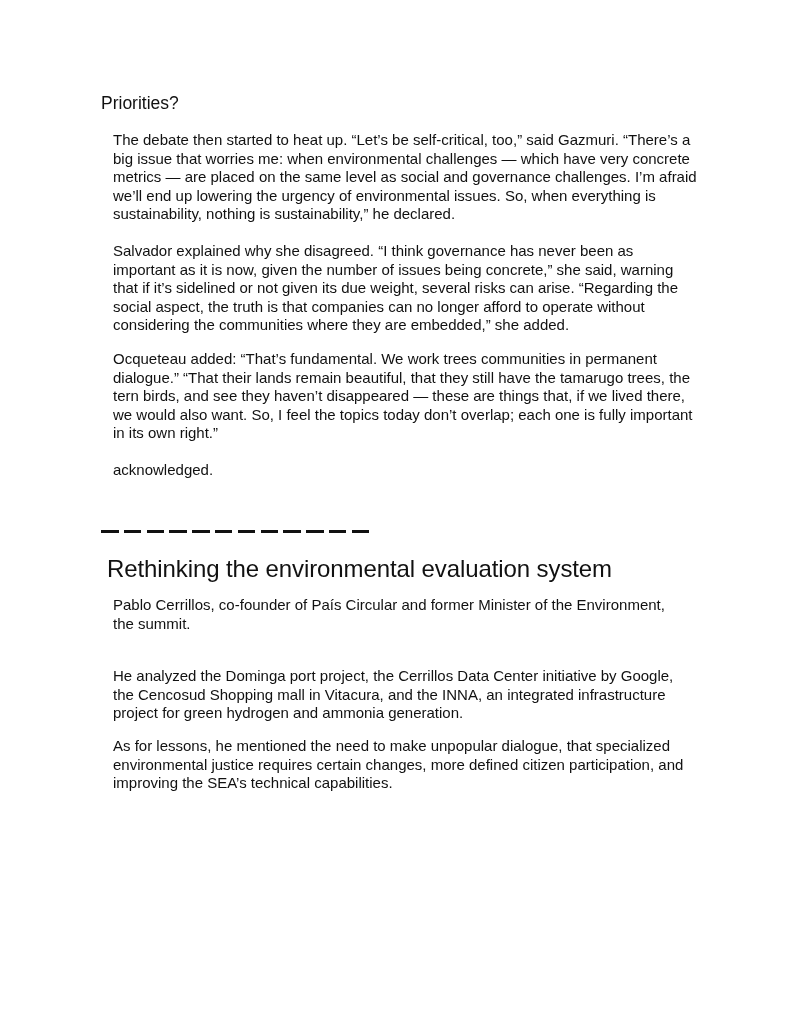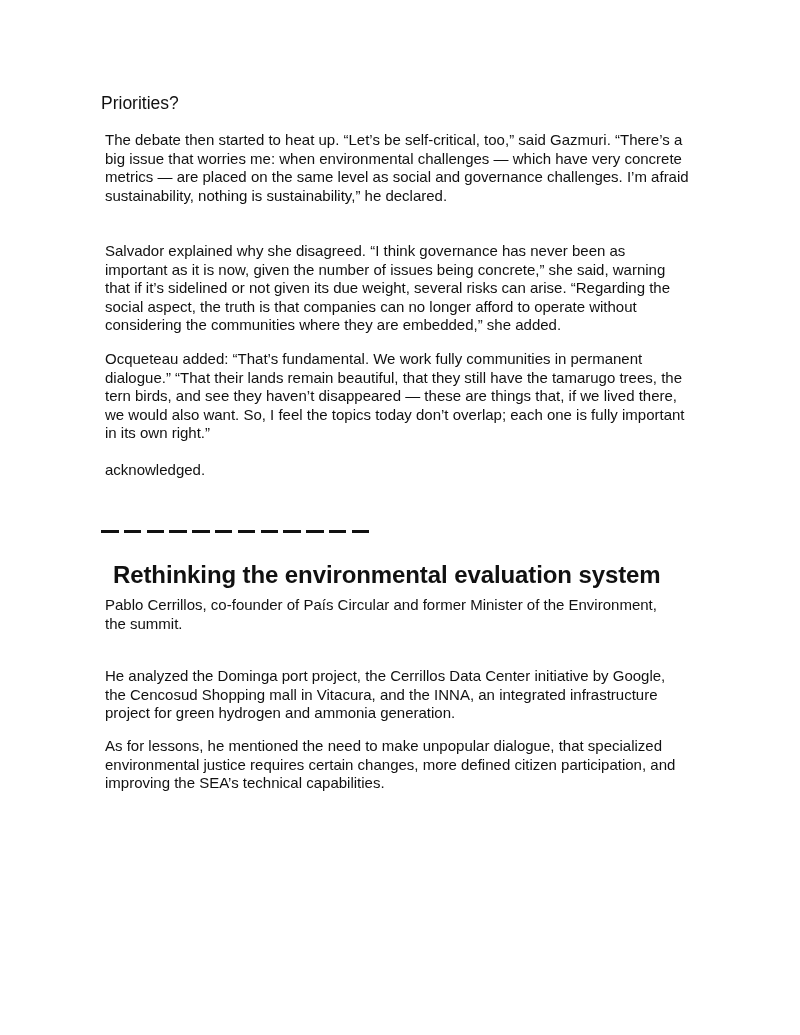--- a/index.html
+++ b/index.html
@@ -1,48 +1,49 @@
 <!DOCTYPE html>
 <html><head>
 <meta charset="utf-8">
 <style>
   html, body { margin: 0; padding: 0; background: #ffffff; }
   body { width: 800px; height: 1035px; position: relative; overflow: hidden;
          font-family: "Liberation Sans", sans-serif; color: #111111; }
   .page { position: absolute; left: 101px; top: 0; width: 620px; }
   .h3 { position: absolute; left: 0; top: 93px; font-size: 17.5px; font-weight: normal; margin: 0; white-space: nowrap; }
-  .para { position: absolute; left: 4px; margin: 0; font-size: 15px; line-height: 18.6px; white-space: nowrap; }
+  .para { position: absolute; left: 12px; margin: 0; font-size: 15px; line-height: 18.6px; white-space: nowrap; }
   .para span { display: block; }
   .dashes { position: absolute; left: 0; top: 530px; display: flex; gap: 5.3px; }
   .dashes i { display: block; width: 17.5px; height: 3px; background: #111; }
-  .h2 { position: absolute; left: 0; top: 549px; font-size: 24px; font-weight: bold; margin: 12px; white-space: nowrap; letter-spacing: -0.1px; }
+  .h2 { position: absolute; left: 0; top: 549px; font-size: 24px; font-weight: normal; margin: 6px; white-space: nowrap; letter-spacing: -0.1px; }
 </style>
 </head>
 <body>
 
 <div class="page">
   <h3 class="h3">Priorities?</h3>
 
   <p class="para" style="top:131px">
     <span>The debate then started to heat up. “Let’s be self-critical, too,” said Gazmuri. “There’s a</span>
     <span>big issue that worries me: when environmental challenges — which have very concrete</span>
     <span>metrics — are placed on the same level as social and governance challenges. I’m afraid</span>
+    <span>we’ll end up lowering the urgency of environmental issues. So, when everything is</span>
     <span>sustainability, nothing is sustainability,” he declared.</span>
   </p>
 
   <p class="para" style="top:242px">
     <span>Salvador explained why she disagreed. “I think governance has never been as</span>
     <span>important as it is now, given the number of issues being concrete,” she said, warning</span>
     <span>that if it’s sidelined or not given its due weight, several risks can arise. “Regarding the</span>
     <span>social aspect, the truth is that companies can no longer afford to operate without</span>
     <span>considering the communities where they are embedded,” she added.</span>
   </p>
 
   <p class="para" style="top:350px">
-    <span>Ocqueteau added: “That’s fundamental. We work fully communities in permanent</span>
+    <span>Ocqueteau added: “That’s fundamental. We work trees communities in permanent</span>
     <span>dialogue.” “That their lands remain beautiful, that they still have the tamarugo trees, the</span>
     <span>tern birds, and see they haven’t disappeared — these are things that, if we lived there,</span>
     <span>we would also want. So, I feel the topics today don’t overlap; each one is fully important</span>
     <span>in its own right.”</span>
   </p>
 
   <p class="para" style="top:461px">
     <span>acknowledged.</span>
   </p>
 

